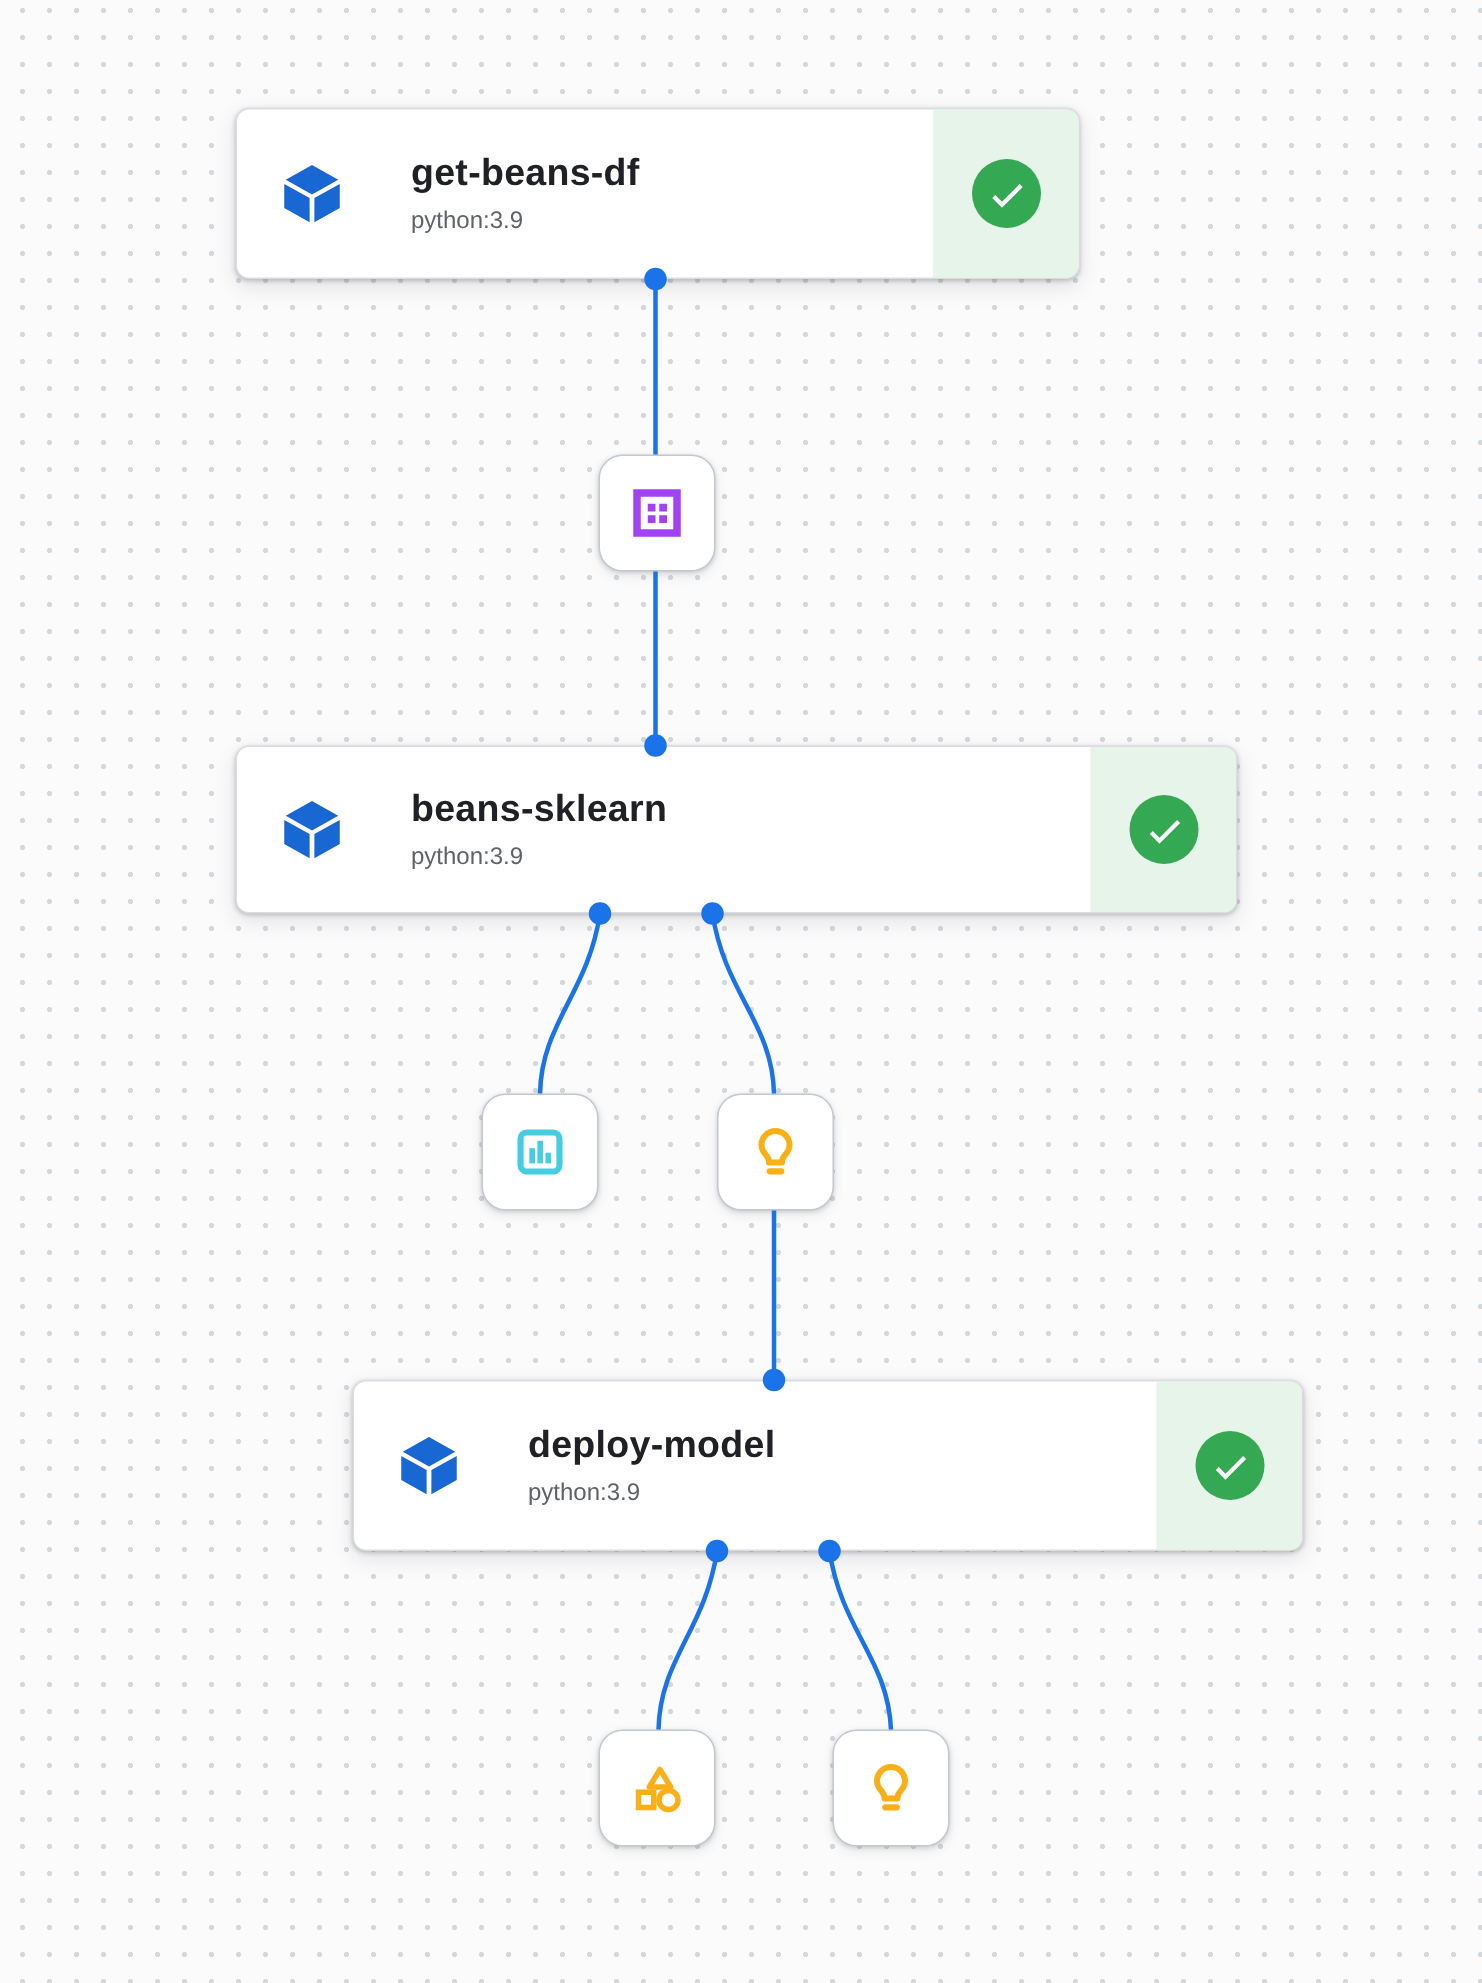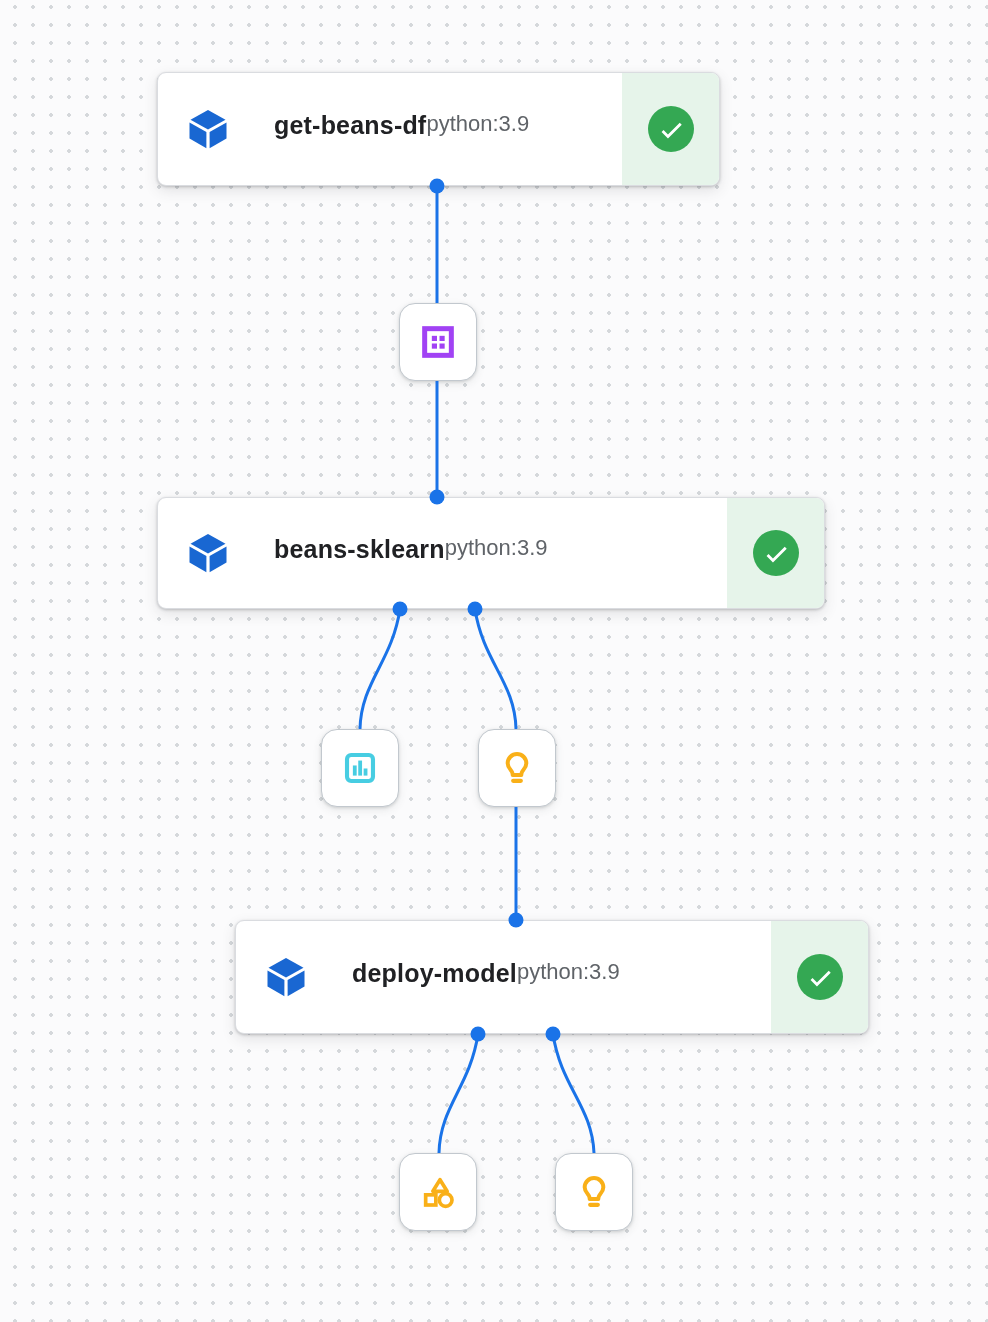--- a/index.html
+++ b/index.html
@@ -16,26 +16,26 @@
   }
   .edge{fill:none;stroke:var(--edge-blue,#1a73e8);stroke-width:3;}
   .port{fill:var(--edge-blue,#1a73e8);}
   .task-node{
     position:absolute;z-index:2;box-sizing:border-box;
     background:#fff;border:1px solid var(--card-border,#dadce0);border-radius:9px;
     box-shadow:0 1px 3px rgba(60,64,67,.28), 0 5px 14px rgba(60,64,67,.13);
     display:flex;align-items:center;padding-left:26px;cursor:pointer;
   }
   .cube-wrap{width:48px;height:48px;flex:0 0 48px;margin-right:42px;display:flex;align-items:center;justify-content:center;}
-  .task-text{display:flex;flex-direction:row;justify-content:space-between;}
+  .task-text{display:flex;flex-direction:column;justify-content:space-between;}
   .task-title{
     font-size:25px;font-weight:700;color:var(--title-text,#202124);
     line-height:1.18;letter-spacing:.2px;margin-bottom:7px;
   }
-  .task-subtitle{font-size:22px;color:var(--subtitle-text,#5f6368);line-height:1.2;}
+  .task-subtitle{font-size:16px;color:var(--subtitle-text,#5f6368);line-height:1.2;}
   .status-strip{
     position:absolute;top:0;right:0;bottom:0;width:97px;
     background:var(--success-bg,#e6f4ea);
     border-radius:0 8px 8px 0;
     display:flex;align-items:center;justify-content:center;
   }
   .check-circle{
     width:46px;height:46px;border-radius:50%;
     background:var(--success-green,#34a853);
     display:flex;align-items:center;justify-content:center;

